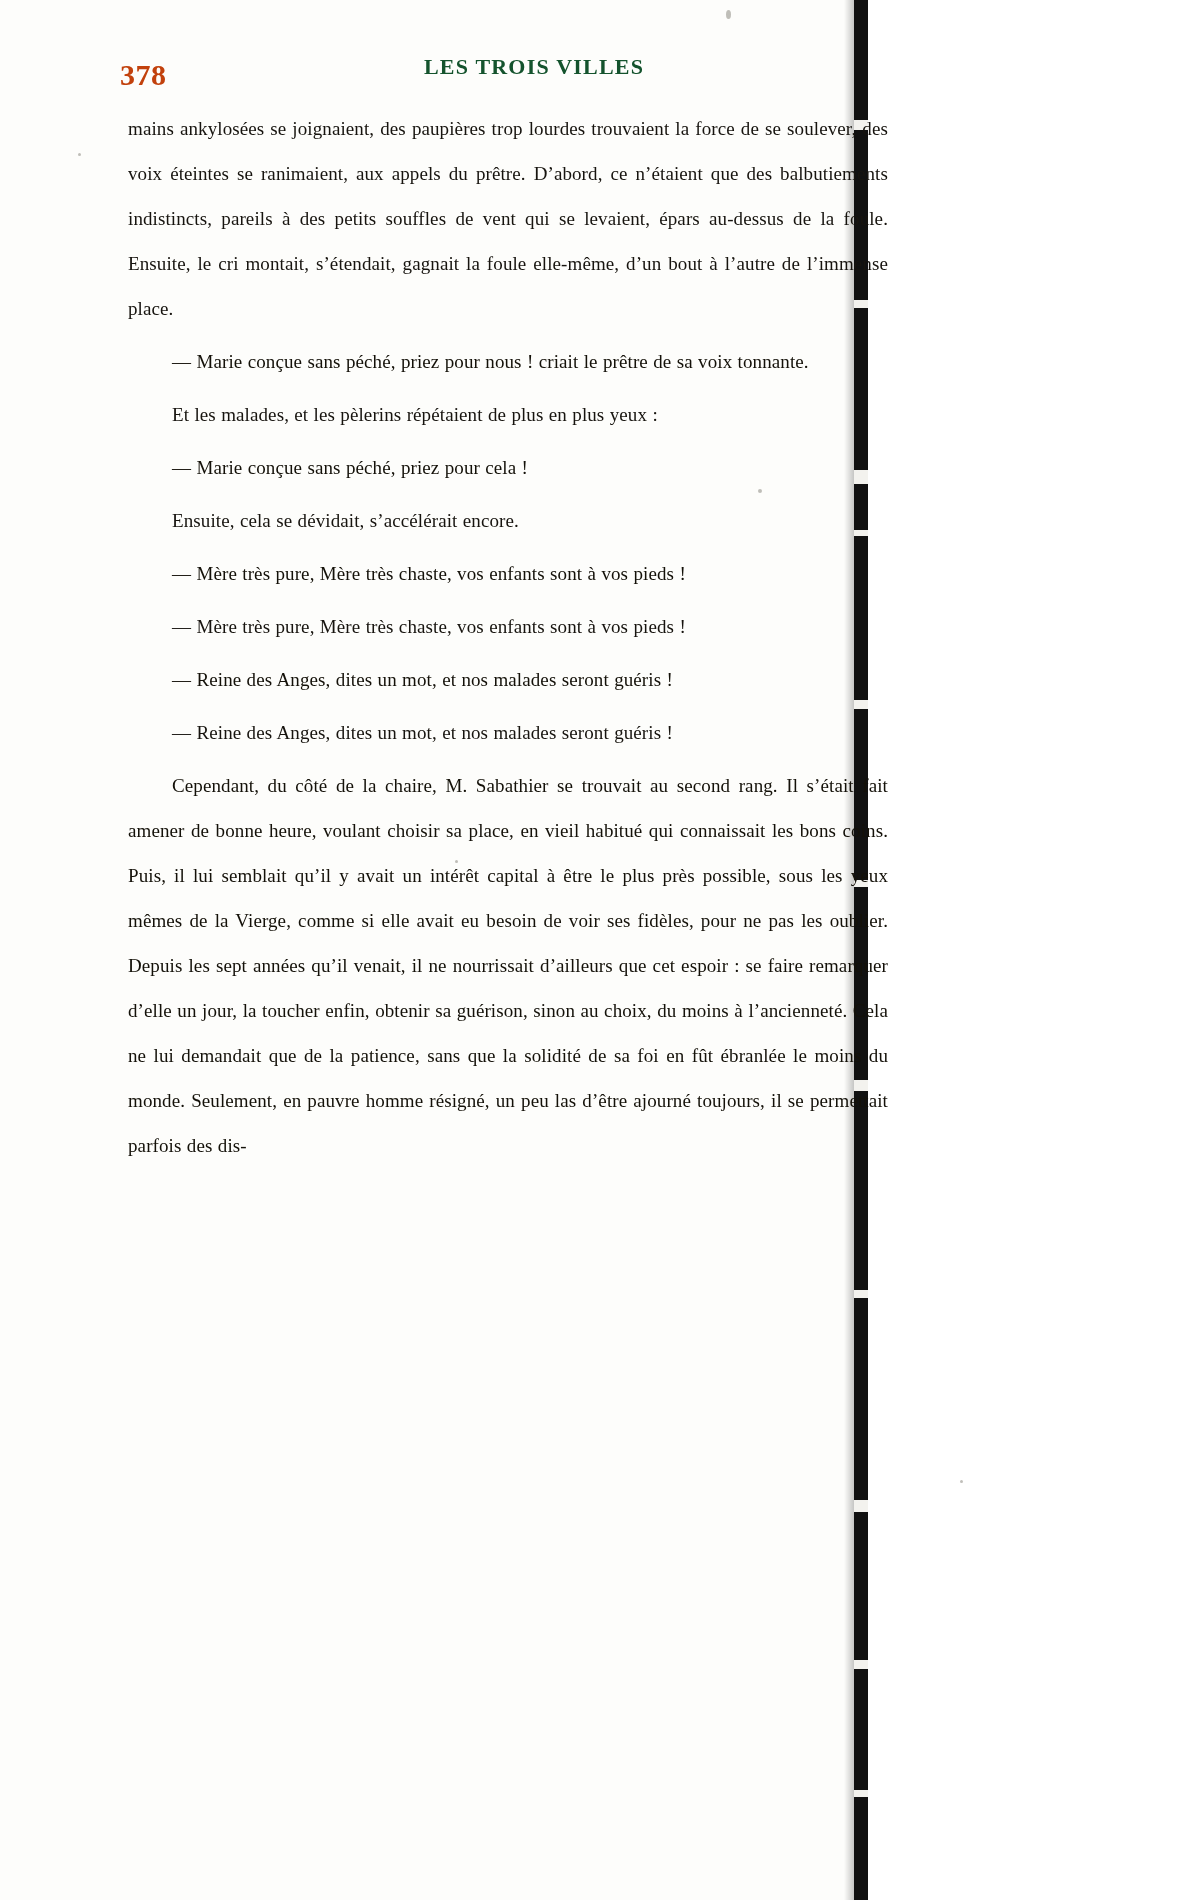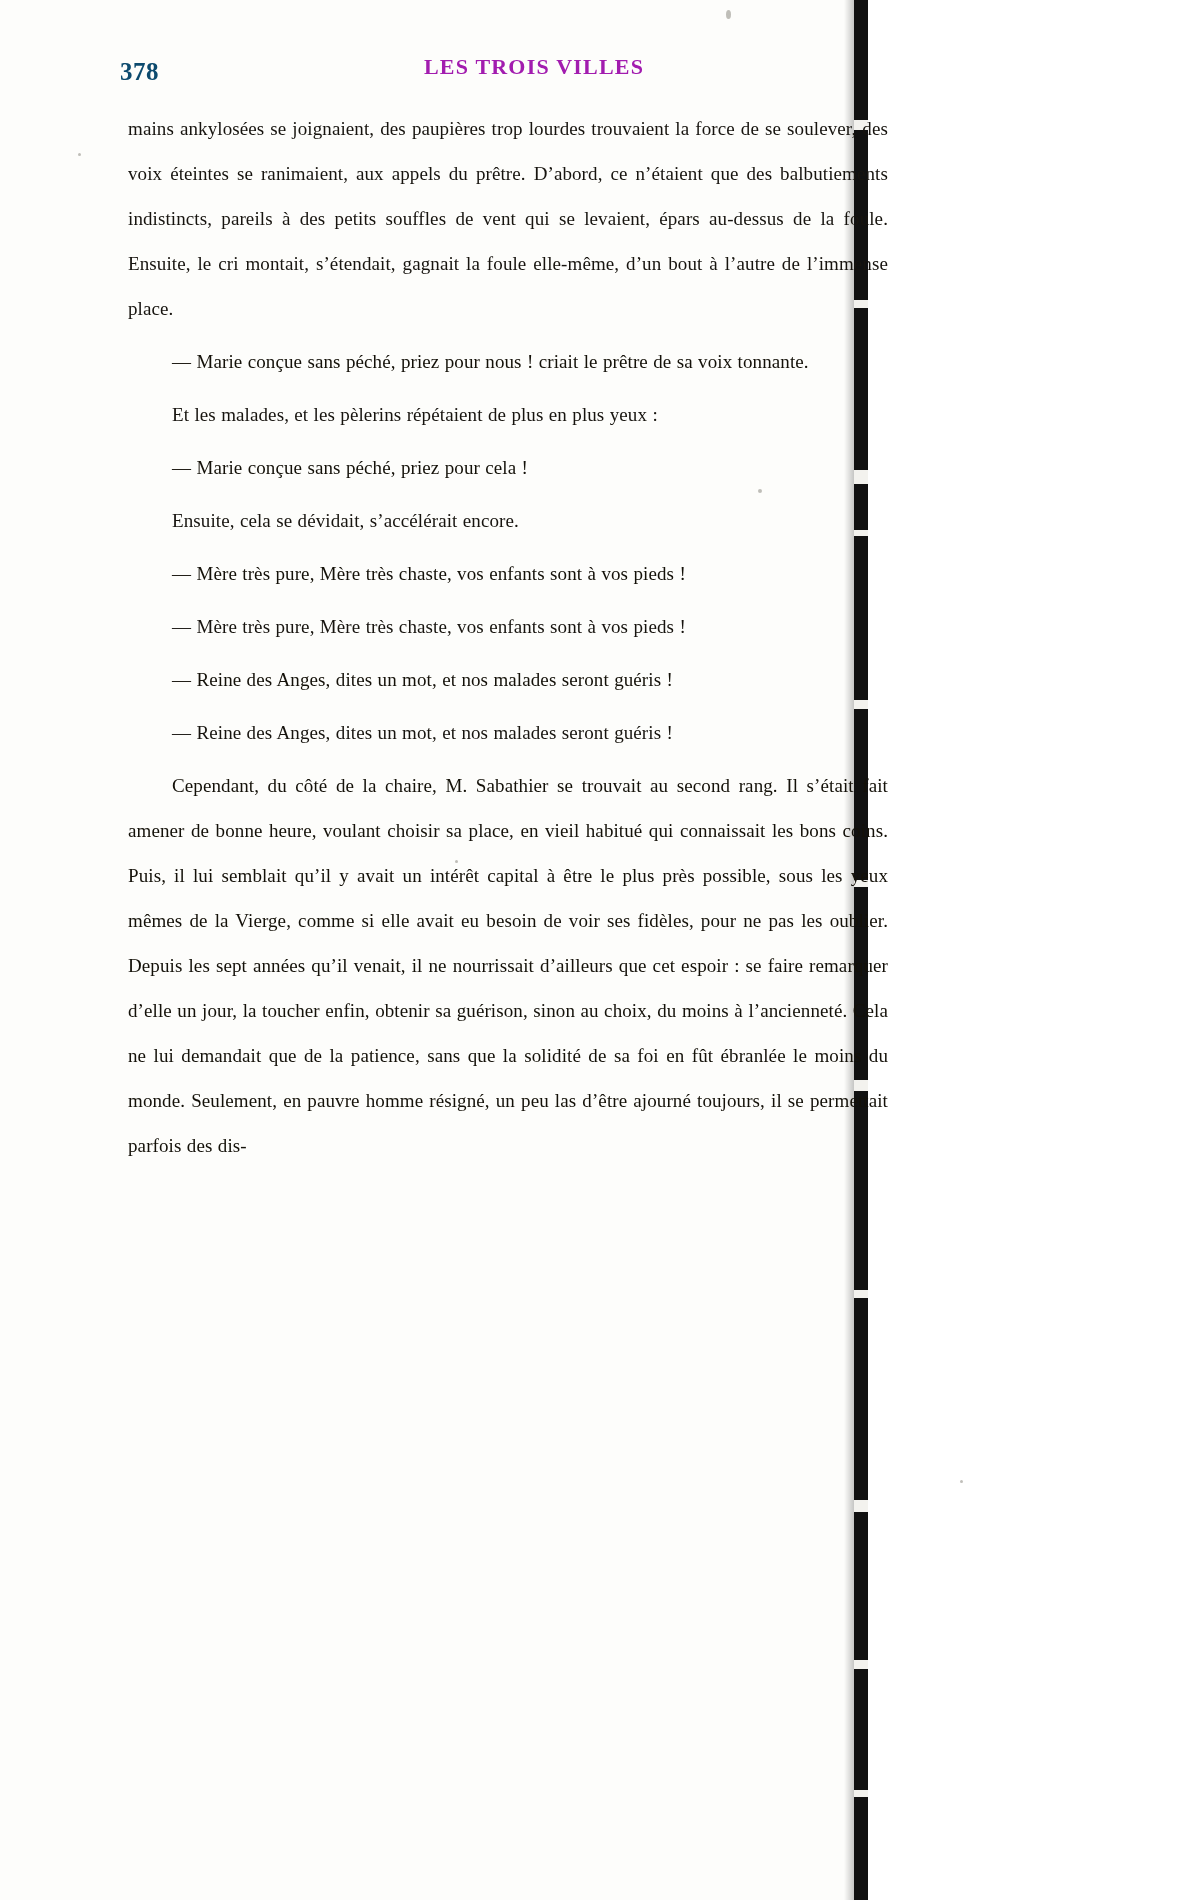--- a/index.html
+++ b/index.html
@@ -81,35 +81,35 @@
   }
 
   .head-row {
     position: relative;
     height: 48px;
   }
   .folio {
     position: absolute;
     left: -8px;
     top: 14px;
-    font-size: 25px;
+    font-size: 30px;
     font-weight: bold;
     letter-spacing: 0.5px;
-    color: #0c4a6e;
+    color: #c2410c;
   }
   .running-title {
     position: absolute;
     left: 0;
     right: 0;
     top: 10px;
     text-align: center;
     font-size: 22px;
     font-weight: bold;
     letter-spacing: 1.2px;
-    color: #a21caf;
+    color: #14532d;
     transform: translateX(26px);
   }
 
   .body-text {
     margin-top: 14px;
   }
   .para {
     font-size: 19px;
     line-height: 45px;
     color: #14120e;

